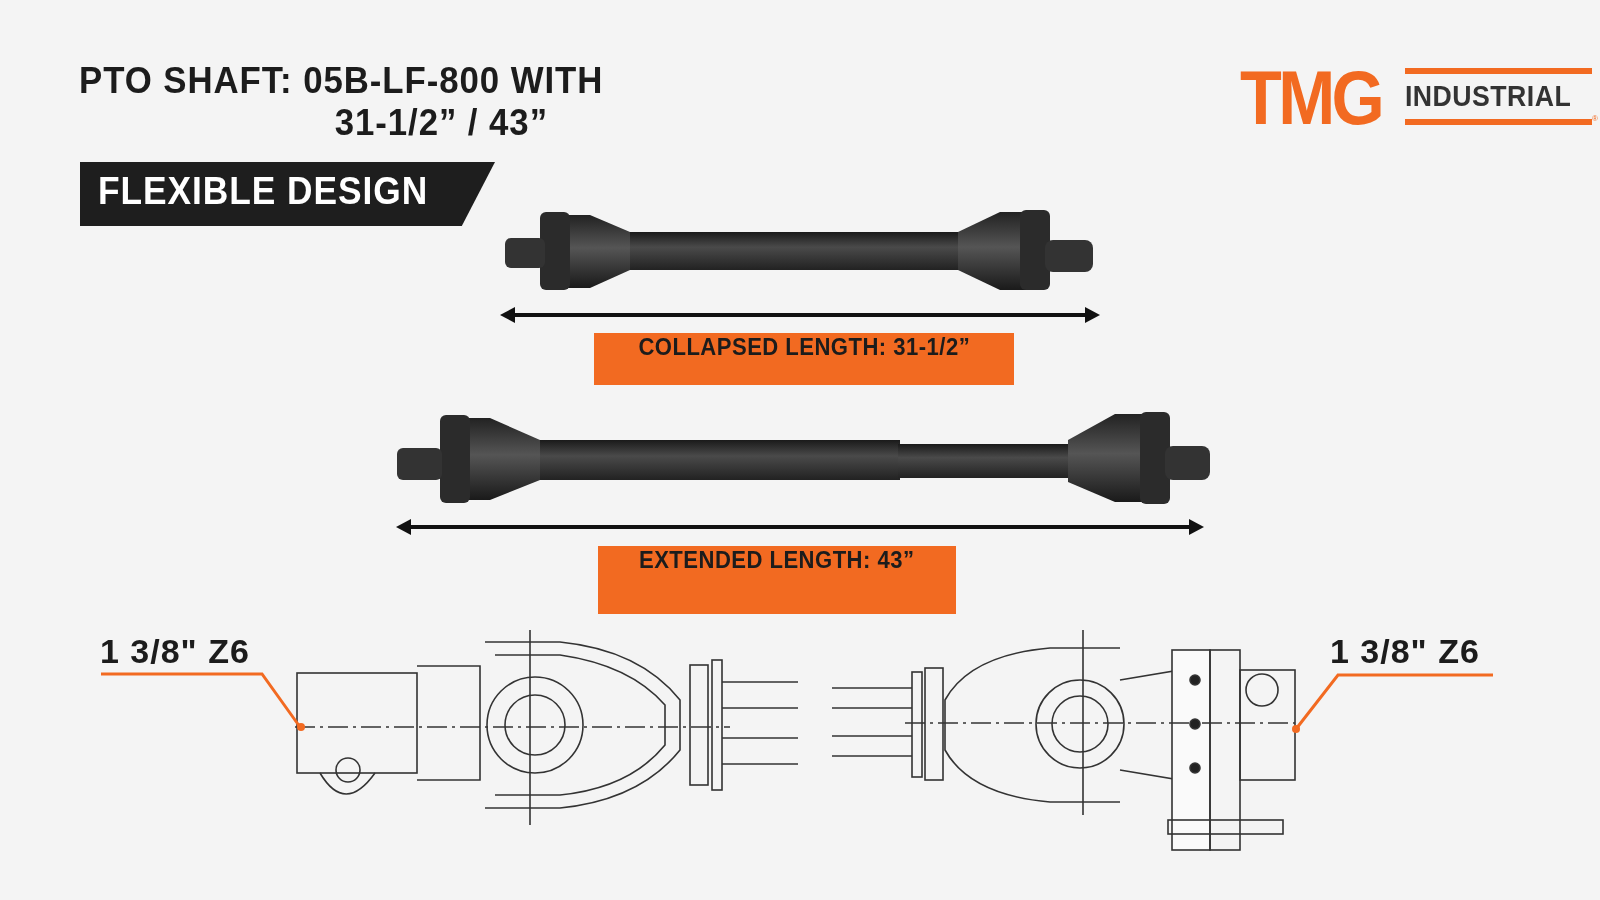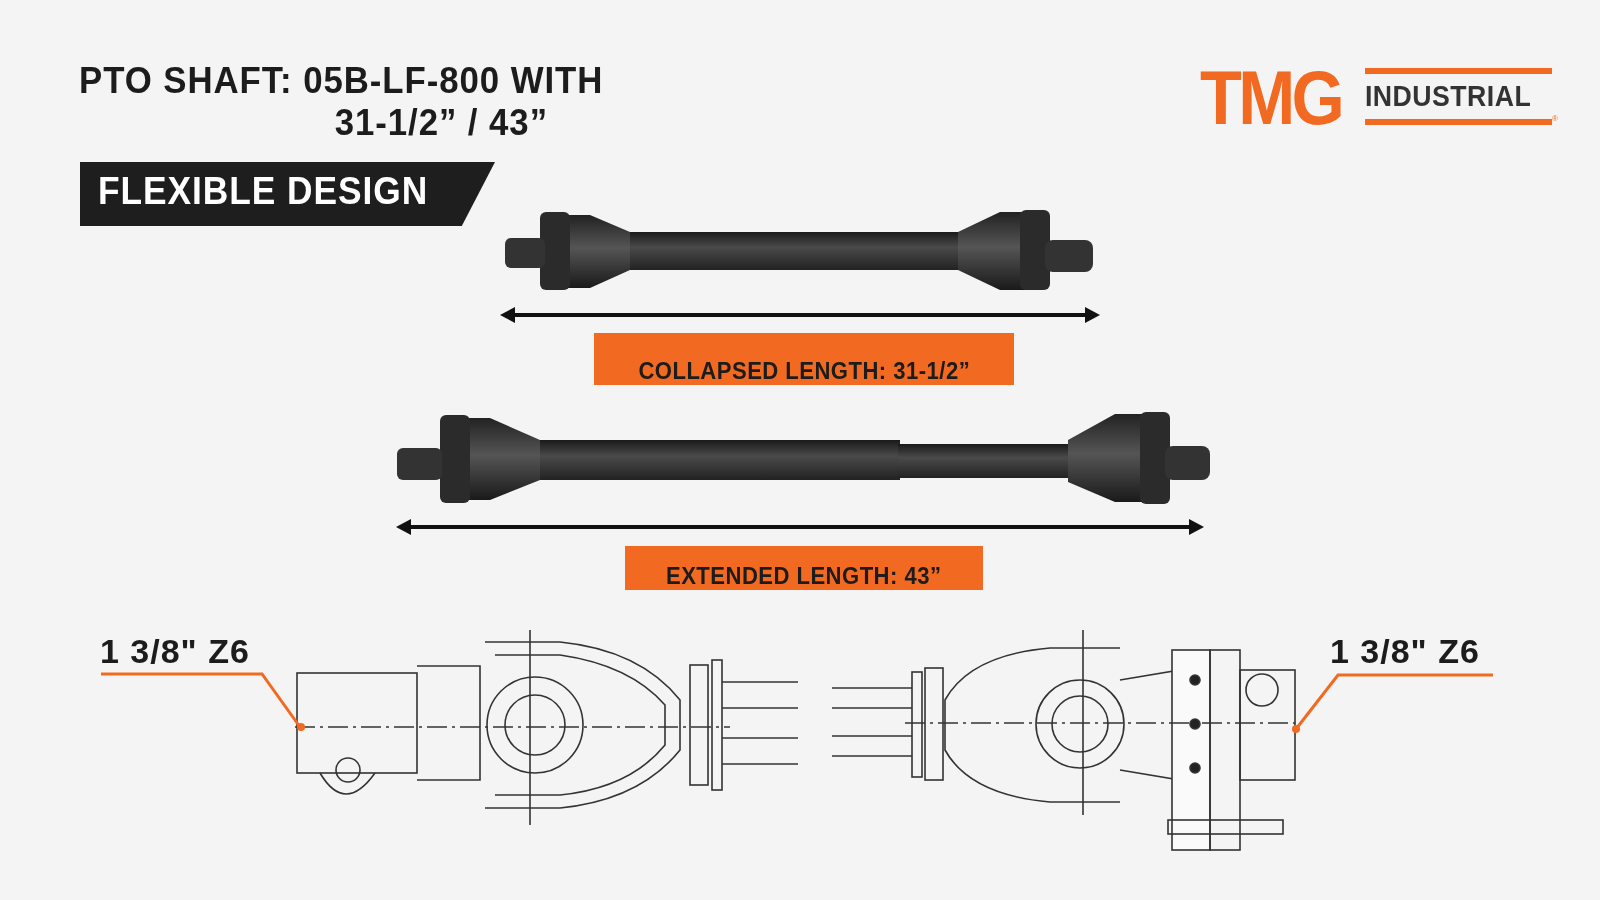--- a/index.html
+++ b/index.html
@@ -5,28 +5,28 @@
   html, body { margin:0; padding:0; }
   body { width:1600px; height:900px; background:#f4f4f4; position:relative; overflow:hidden;
          font-family:"Liberation Sans", "DejaVu Sans", sans-serif; }
   .title { position:absolute; left:79px; top:60px; font-weight:bold; font-size:37px; color:#1c1c1c;
            letter-spacing:1px; line-height:42px; transform:scaleX(0.94); transform-origin:left top; }
   .title .l2 { padding-left:272px; display:block; }
   .banner { position:absolute; left:80px; top:162px; width:415px; height:64px; background:#1e1e1e;
             clip-path:polygon(0 0,100% 0,92% 100%,0 100%); }
   .banner span { position:absolute; left:18px; top:8px; color:#fff; font-weight:bold; font-size:38px;
                  letter-spacing:1px; transform:scaleX(0.93); transform-origin:left top; white-space:nowrap; }
-  .logo { position:absolute; left:1200px; top:62px; width:356px; height:72px; }
+  .logo { position:absolute; left:1240px; top:62px; width:356px; height:72px; }
   .logo .tmg { position:absolute; left:0; top:-8px; font-weight:bold; font-size:76px; color:#f26a21;
                letter-spacing:-4px; transform:scaleX(0.9); transform-origin:left top; font-family:"Liberation Sans", sans-serif; }
   .logo .bar { position:absolute; left:165px; width:187px; height:6px; background:#f26a21; }
   .logo .ind { position:absolute; left:165px; top:18px; font-weight:bold; font-size:29px; color:#333;
                letter-spacing:0.5px; transform:scaleX(0.92); transform-origin:left top; }
   .tag { position:absolute; background:#f26a21; color:#1c1c1c; font-weight:bold; font-size:24px;
-         display:flex; align-items:flex-end; justify-content:center; letter-spacing:0.5px; white-space:nowrap; }
+         display:flex; align-items:flex-start; justify-content:center; letter-spacing:0.5px; white-space:nowrap; }
   .tag span { transform:scaleX(0.92); display:inline-block; }
   .spec { position:absolute; font-weight:bold; font-size:34px; color:#1c1c1c; letter-spacing:1px; white-space:nowrap; }
   svg { position:absolute; left:0; top:0; }
 </style>
 </head>
 <body>
 
 <div class="title">
   <span>PTO SHAFT: 05B-LF-800 WITH</span>
   <span class="l2">31-1/2” / 43”</span>
@@ -136,18 +136,18 @@
   </g>
   <g>
     <polyline points="1493,675 1338,675 1296,729" fill="none" stroke="#f26a21" stroke-width="3"></polyline>
     <circle cx="1296" cy="729" r="4" fill="#f26a21"></circle>
   </g>
 </svg>
 
 <div class="tag" style="left:594px;top:333px;width:420px;height:52px;">
   <span>COLLAPSED LENGTH: 31-1/2”</span>
 </div>
-<div class="tag" style="left:625px;top:546px;width:358px;height:44px;">
+<div class="tag" style="left:598px;top:546px;width:358px;height:68px;">
   <span>EXTENDED LENGTH: 43”</span>
 </div>
 
 <div class="spec" style="left:100px;top:632px;">1 3/8" Z6</div>
 <div class="spec" style="left:1330px;top:632px;">1 3/8" Z6</div>
 
 </body></html>

